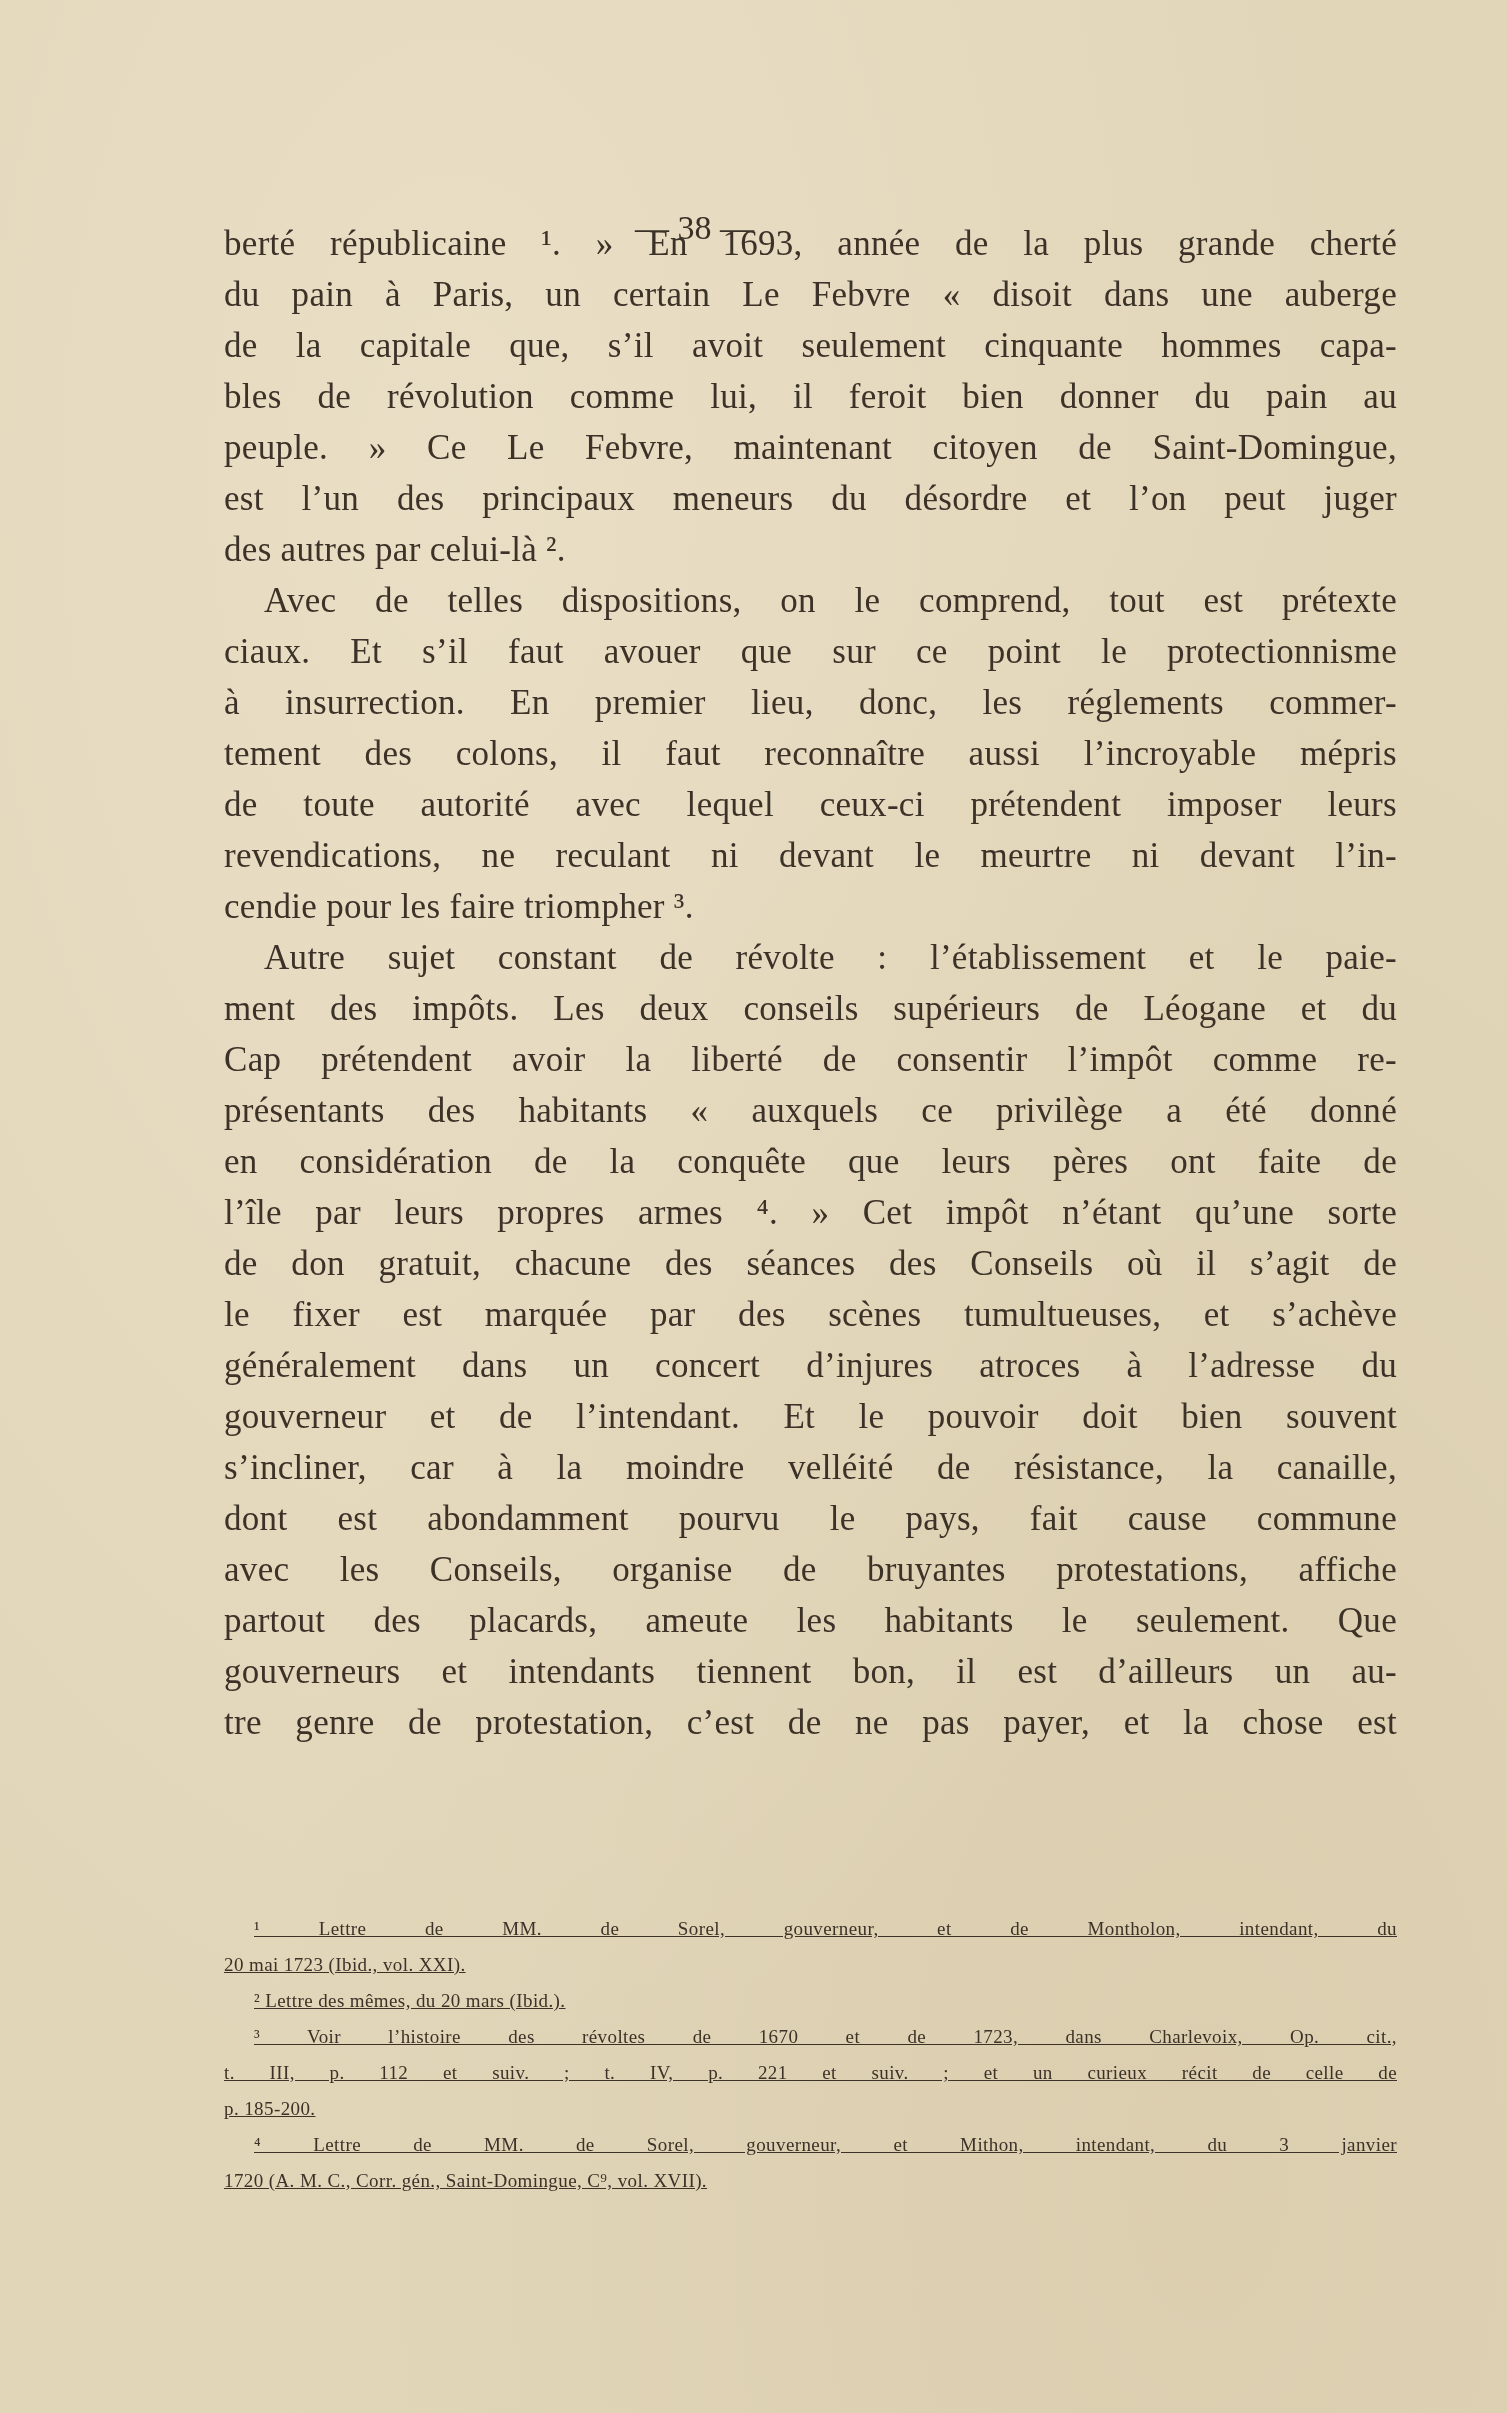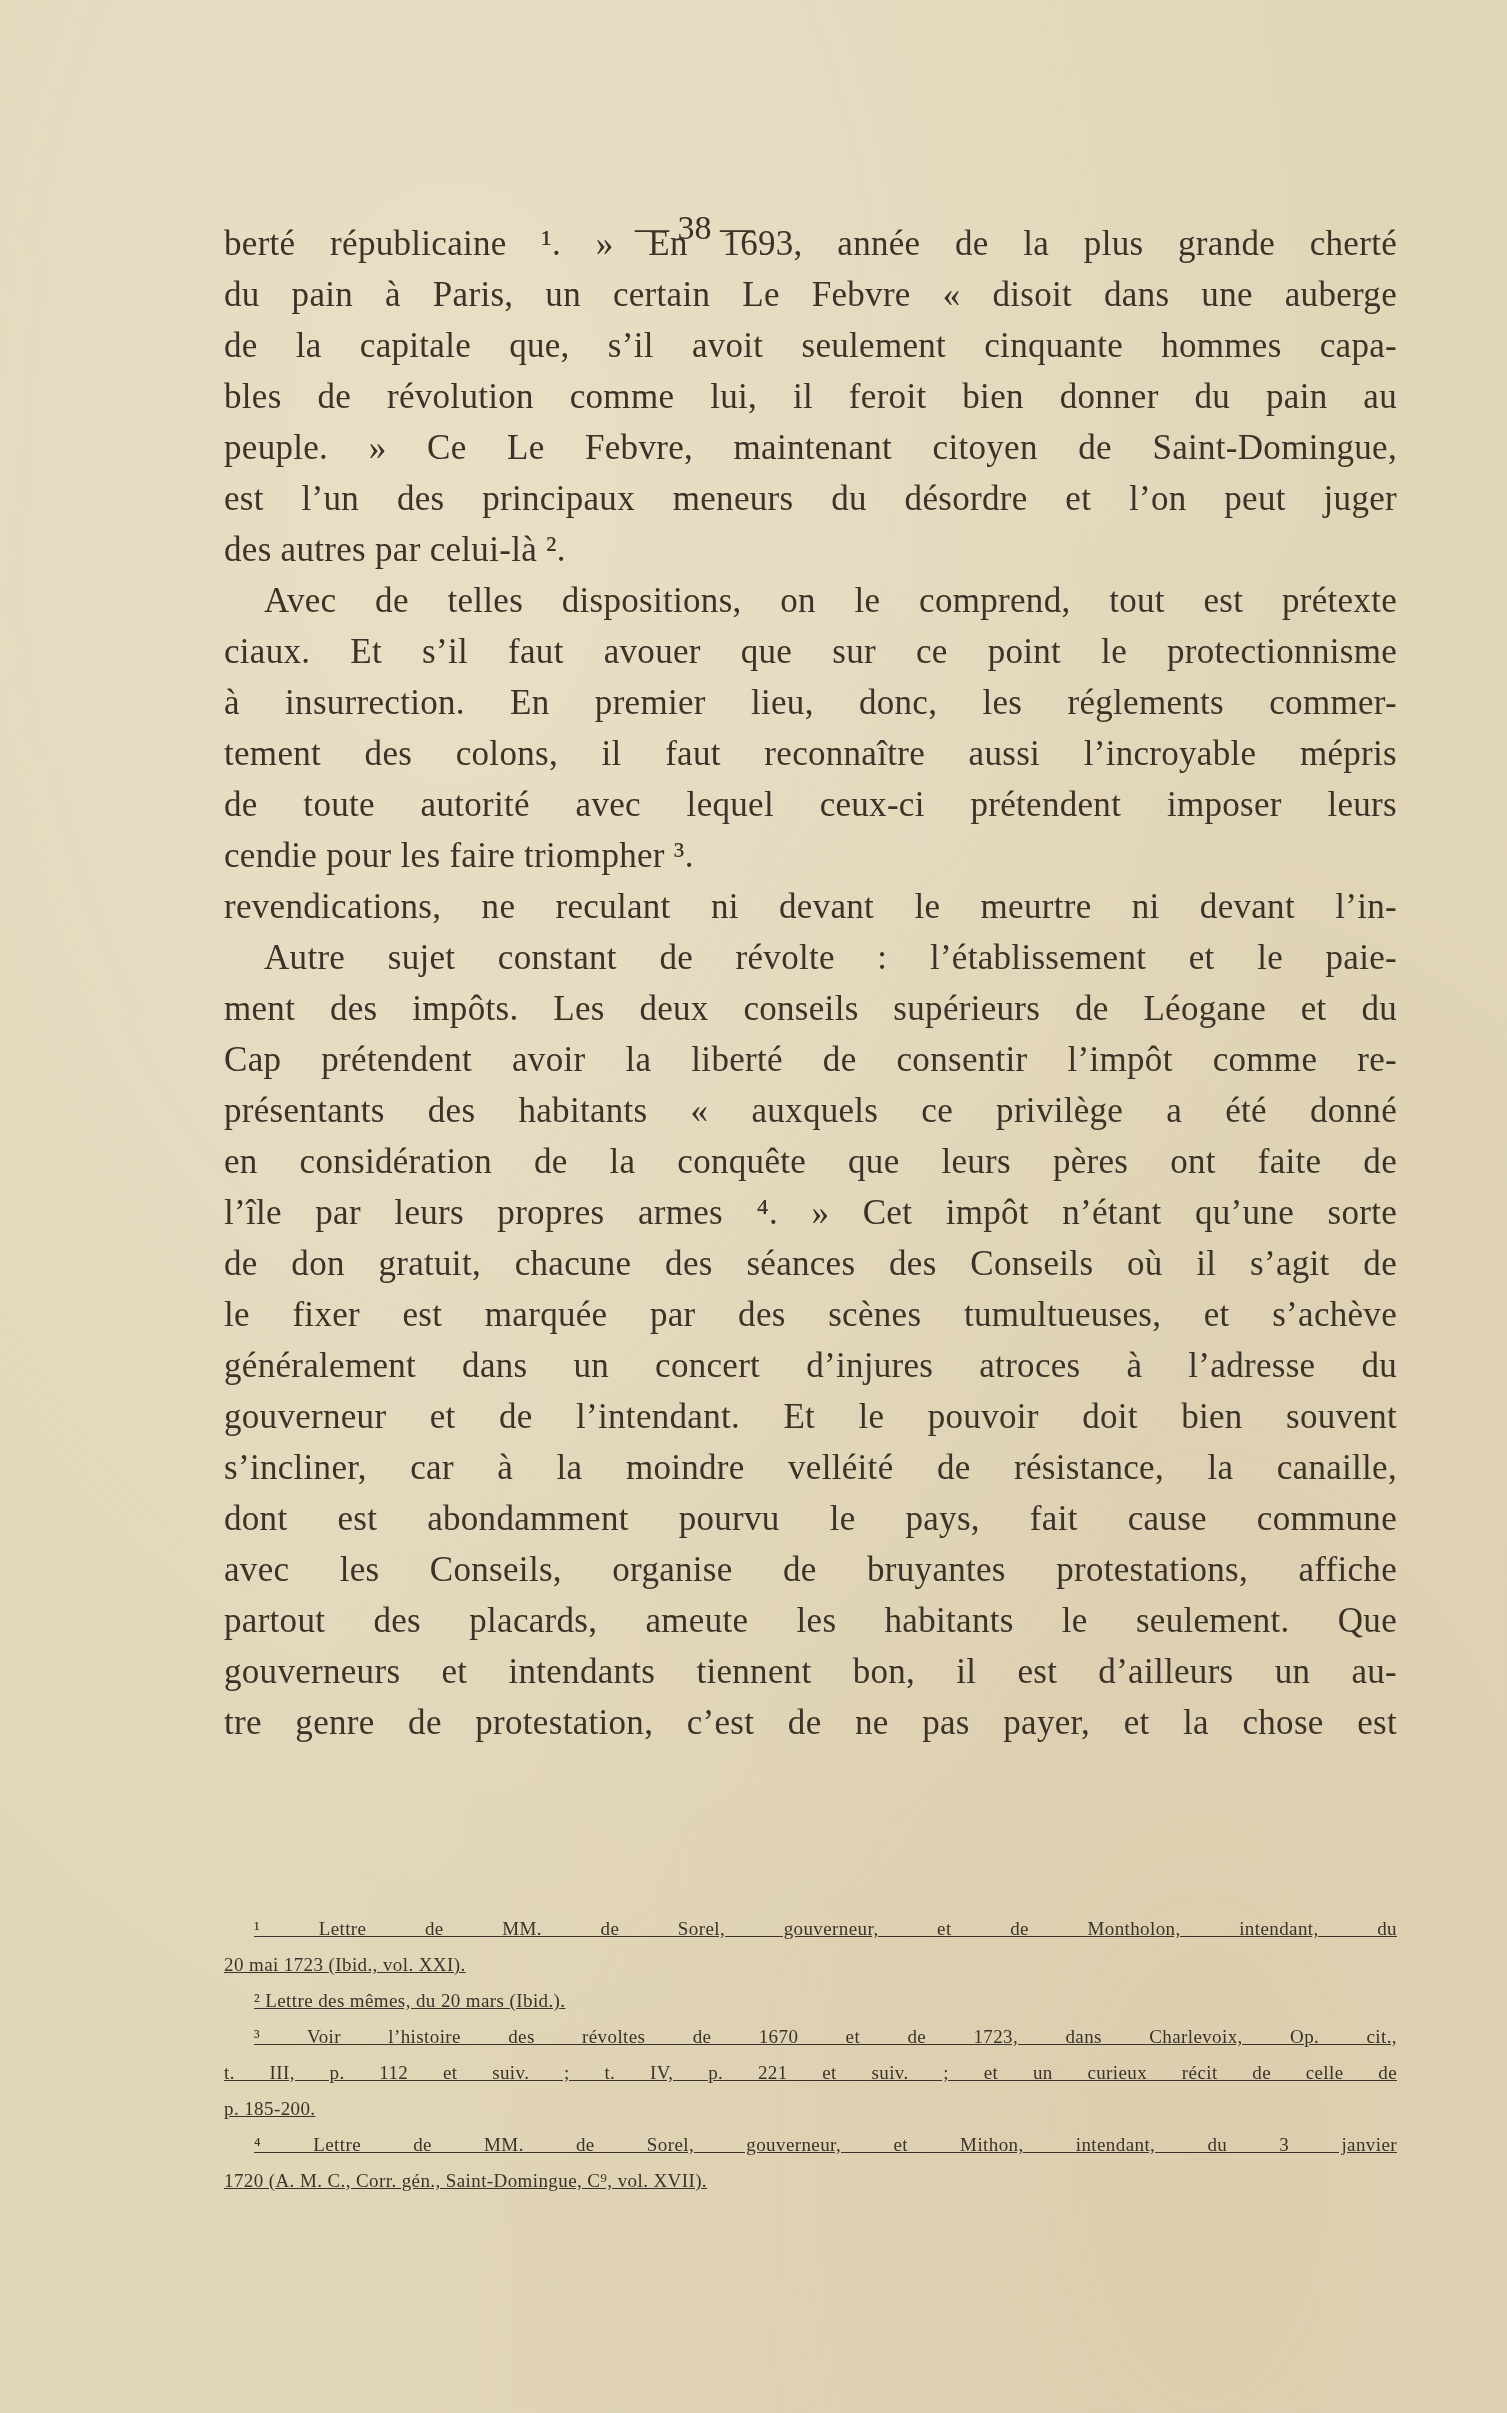--- a/index.html
+++ b/index.html
@@ -84,22 +84,22 @@
     <div class="line">de la capitale que, s’il avoit seulement cinquante hommes capa-</div>
     <div class="line">bles de révolution comme lui, il feroit bien donner du pain au</div>
     <div class="line">peuple. » Ce Le Febvre, maintenant citoyen de Saint-Domingue,</div>
     <div class="line">est l’un des principaux meneurs du désordre et l’on peut juger</div>
     <div class="line last">des autres par celui-là ².</div>
     <div class="line indent">Avec de telles dispositions, on le comprend, tout est prétexte</div>
     <div class="line">ciaux. Et s’il faut avouer que sur ce point le protectionnisme</div>
     <div class="line">à insurrection. En premier lieu, donc, les réglements commer-</div>
     <div class="line">tement des colons, il faut reconnaître aussi l’incroyable mépris</div>
     <div class="line">de toute autorité avec lequel ceux-ci prétendent imposer leurs</div>
+    <div class="line">revendications, ne reculant ni devant le meurtre ni devant l’in-</div>
     <div class="line last">cendie pour les faire triompher ³.</div>
-    <div class="line">revendications, ne reculant ni devant le meurtre ni devant l’in-</div>
     <div class="line indent">Autre sujet constant de révolte : l’établissement et le paie-</div>
     <div class="line">ment des impôts. Les deux conseils supérieurs de Léogane et du</div>
     <div class="line">Cap prétendent avoir la liberté de consentir l’impôt comme re-</div>
     <div class="line">présentants des habitants « auxquels ce privilège a été donné</div>
     <div class="line">en considération de la conquête que leurs pères ont faite de</div>
     <div class="line">l’île par leurs propres armes ⁴. » Cet impôt n’étant qu’une sorte</div>
     <div class="line">de don gratuit, chacune des séances des Conseils où il s’agit de</div>
     <div class="line">le fixer est marquée par des scènes tumultueuses, et s’achève</div>
     <div class="line">généralement dans un concert d’injures atroces à l’adresse du</div>
     <div class="line">gouverneur et de l’intendant. Et le pouvoir doit bien souvent</div>

